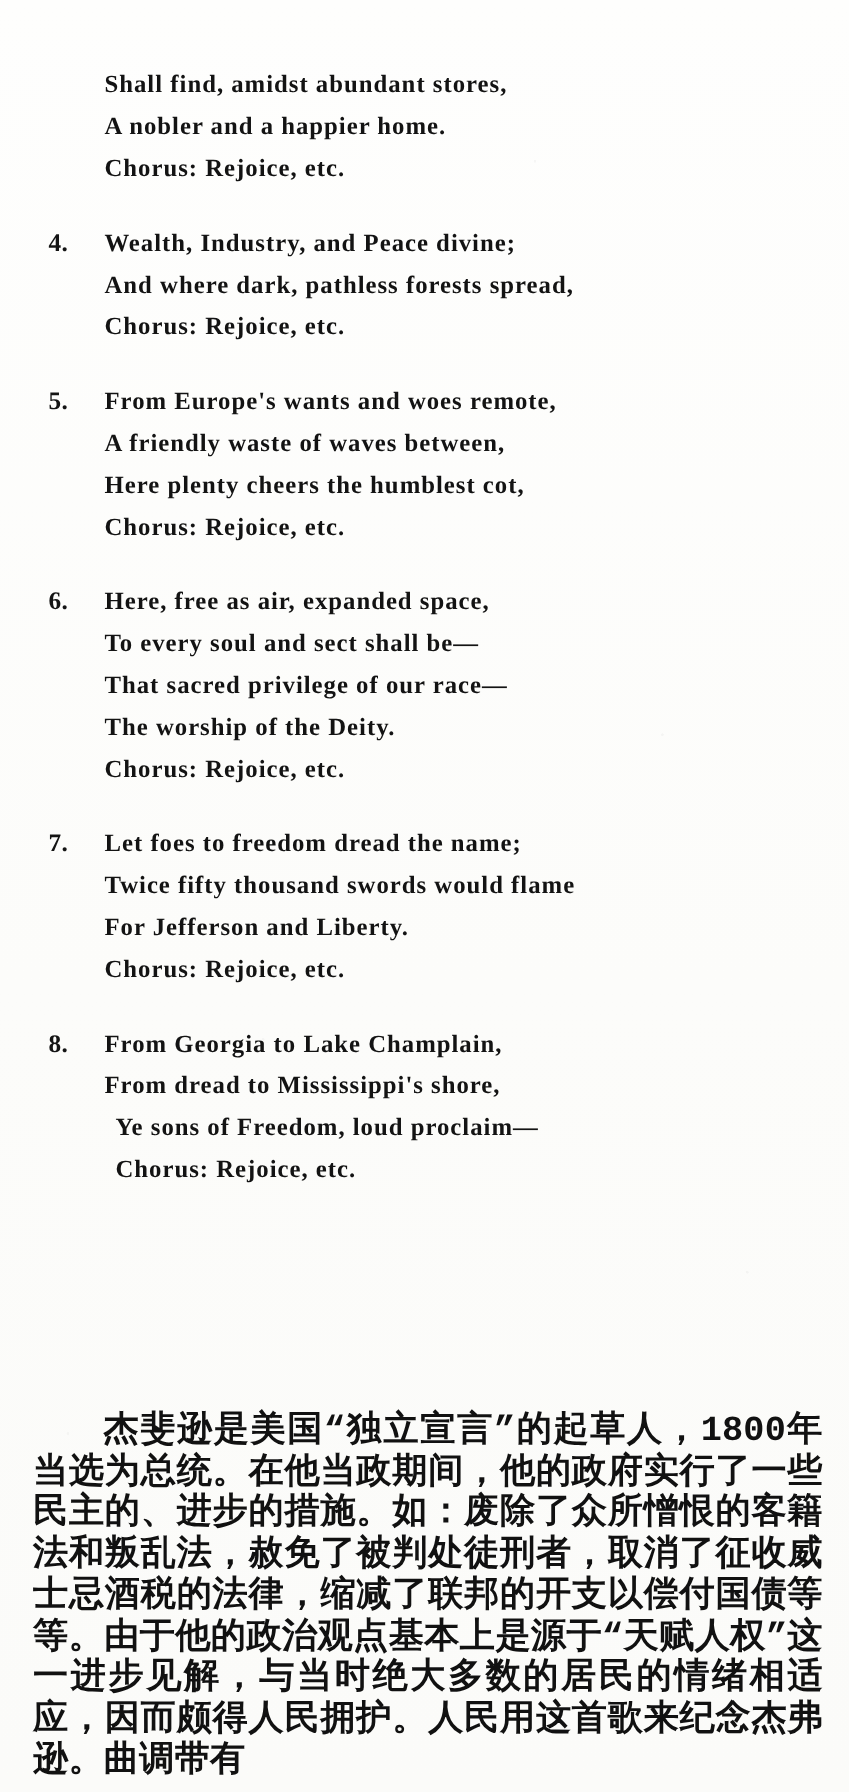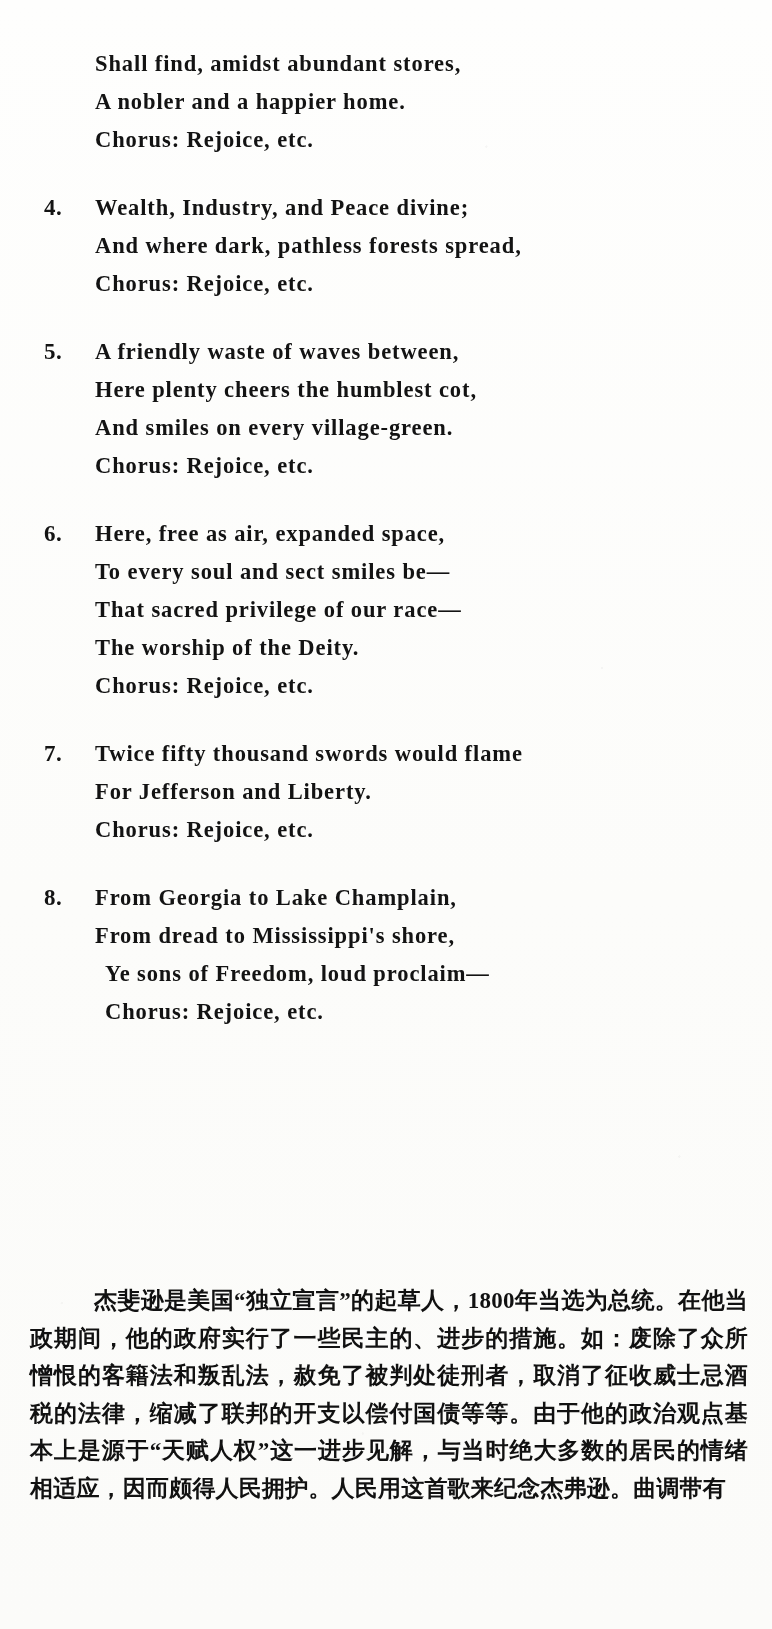--- a/index.html
+++ b/index.html
@@ -27,21 +27,21 @@
       radial-gradient(circle at 88% 71%, rgba(0,0,0,0.030) 0 1px, transparent 1.4px),
       radial-gradient(circle at 8%  80%, rgba(0,0,0,0.028) 0 1px, transparent 1.4px),
       radial-gradient(circle at 47% 88%, rgba(0,0,0,0.026) 0 1px, transparent 1.4px),
       linear-gradient(180deg, #fefefd 0%, #fcfcfa 55%, #fbfbf9 100%);
   }
 
   
   #verse-block {
     position: absolute;
     left: 0;
-    top: 3px;
+    top: 16px;
     width: 772px;
   }
 
   .stanza {
     position: relative;
     margin: 0 0 30px 0;
   }
 
   .stanza-number {
     position: absolute;
@@ -80,23 +80,23 @@
   #prose-block {
     position: absolute;
     left: 30px;
     top: 1282px;
     width: 718px;
   }
 
   #prose-paragraph {
     margin: 0;
     text-indent: 64px;
-    font-family: Liberation Serif, serif;
+    font-family: Liberation Mono, monospace;
     font-weight: 700;
-    font-size: 23px;
+    font-size: 32px;
     line-height: 37.5px;
     color: #111111;
     letter-spacing: 0.2px;
     text-align: justify;
     text-justify: inter-character;
     word-break: break-all;
   }
 </style>
 </head>
 <body>
@@ -115,39 +115,40 @@
         <div class="stanza-number">4.</div>
         <div class="stanza-lines">
           <div class="verse-line">Wealth, Industry, and Peace divine;</div>
           <div class="verse-line">And where dark, pathless forests spread,</div>
           <div class="verse-line">Chorus: Rejoice, etc.</div>
         </div>
       </div>
       <div class="stanza">
         <div class="stanza-number">5.</div>
         <div class="stanza-lines">
+          <div class="verse-line">From Europe's wants and woes remote,</div>
           <div class="verse-line">A friendly waste of waves between,</div>
           <div class="verse-line">Here plenty cheers the humblest cot,</div>
-          <div class="verse-line">And smiles on every village-green.</div>
           <div class="verse-line">Chorus: Rejoice, etc.</div>
         </div>
       </div>
       <div class="stanza">
         <div class="stanza-number">6.</div>
         <div class="stanza-lines">
           <div class="verse-line">Here, free as air, expanded space,</div>
-          <div class="verse-line">To every soul and sect smiles be—</div>
+          <div class="verse-line">To every soul and sect shall be—</div>
           <div class="verse-line">That sacred privilege of our race—</div>
           <div class="verse-line">The worship of the Deity.</div>
           <div class="verse-line">Chorus: Rejoice, etc.</div>
         </div>
       </div>
       <div class="stanza">
         <div class="stanza-number">7.</div>
         <div class="stanza-lines">
+          <div class="verse-line">Let foes to freedom dread the name;</div>
           <div class="verse-line">Twice fifty thousand swords would flame</div>
           <div class="verse-line">For Jefferson and Liberty.</div>
           <div class="verse-line">Chorus: Rejoice, etc.</div>
         </div>
       </div>
       <div class="stanza">
         <div class="stanza-number">8.</div>
         <div class="stanza-lines">
           <div class="verse-line">From Georgia to Lake Champlain,</div>
           <div class="verse-line">From dread to Mississippi's shore,</div>

